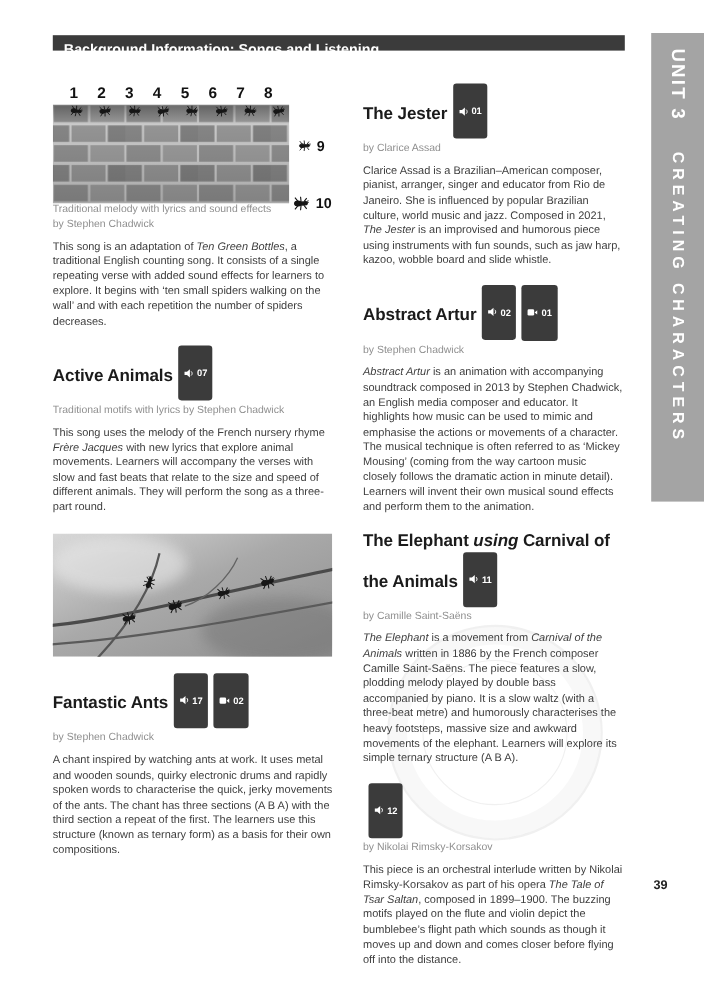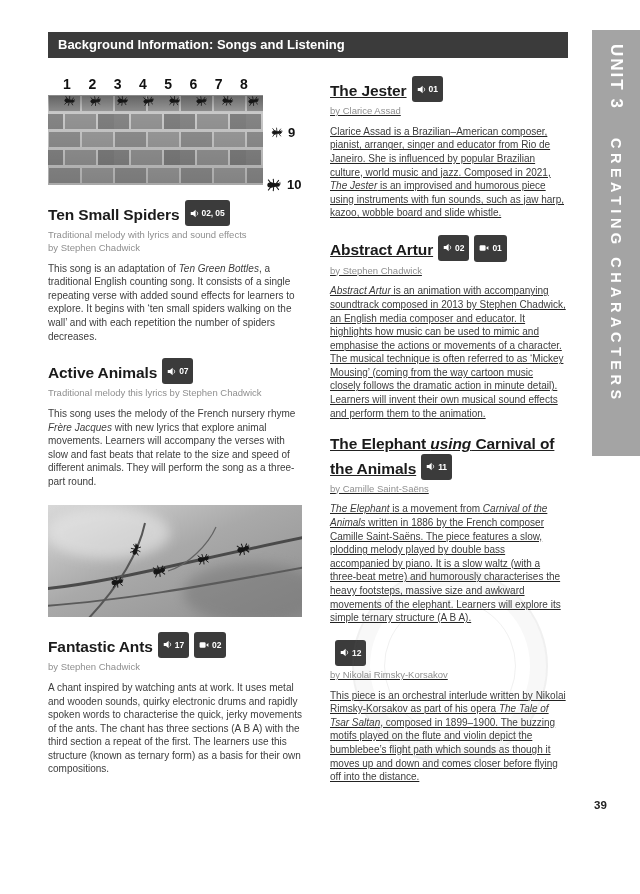--- a/index.html
+++ b/index.html
@@ -7,21 +7,21 @@
   body {
     background: #ffffff;
     font-family: "Liberation Sans", "DejaVu Sans", sans-serif;
     position: relative;
     color: #222;
     overflow: hidden;
   }
 
   .header-bar {
     position: absolute; left: 48px; top: 32px;
-    width: 520px; height: 26px;
+    width: 520px; height: 14px;
     background: #3b3b3b; color: #fff;
     font-size: 13px; font-weight: bold;
     line-height: 26px; padding-left: 10px;
   }
 
   .sidebar {
     position: absolute; left: 592px; top: 30px;
     width: 48px; height: 426px;
     background: #a4a4a4; color: #fff;
     display: flex; flex-direction: column; align-items: center;
@@ -35,21 +35,21 @@
     writing-mode: vertical-rl;
     font-size: 14.5px; font-weight: bold; letter-spacing: 4.5px;
     margin-top: 28px;
   }
 
   .columns {
     position: absolute; left: 48px; top: 70px;
     width: 518px; display: flex; gap: 28px;
   }
   .col-left { width: 254px; }
-  .col-right { width: 236px; text-decoration: underline; }
+  .col-right { width: 236px; }
 
   .spider-figure { margin-top: 6px; }
   .numbers-row {
     display: flex; width: 215px; padding: 0 13px;
     justify-content: space-between;
     font-size: 14px; font-weight: 800; color: #111;
     margin-bottom: 3px;
   }
   .numbers-row span { width: 12px; text-align: center; }
   .wall-wrap { position: relative; width: 254px; height: 90px; }
@@ -64,21 +64,21 @@
     margin: 15px 0 3px;
     font-size: 15.5px; font-weight: 800; line-height: 1.18;
     color: #1b1b1b; letter-spacing: -0.1px;
   }
   .col-right .entry:first-child h2 { margin-top: 6px; }
   .entry-title i { font-style: italic; }
 
   .badge {
     display: inline-flex; align-items: center; gap: 3px;
     background: #3b3b3b; color: #fff;
-    border-radius: 3px; padding: 8px 5px;
+    border-radius: 3px; padding: 20px 5px;
     font-size: 8.5px; font-weight: bold;
     vertical-align: 2.5px; margin-left: 5px; white-space: nowrap;
   }
   .badge svg { display: block; }
 
   .subtitle { font-size: 9.5px; color: #8f8f8f; line-height: 1.35; }
   .body {
     font-size: 10px; color: #3d3d3d; line-height: 1.36;
     margin-top: 7px;
   }
@@ -171,45 +171,36 @@
         <div class="side-label side-label-10">
           <svg width="17" height="14" viewBox="-6.5 -5.5 13 11">
               <use href="#ant" xlink:href="#ant"></use>
             </svg>
           <span>10</span>
         </div>
       </div>
     </figure>
 
     <section class="entry">
-      <h2>
-        <span class="entry-title">Ten Small Spiders</span><span class="badge">
-            <svg width="9" height="9" viewBox="0 0 12 12">
-              <path d="M1,4 L4,4 L7.5,1 L7.5,11 L4,8 L1,8 Z" fill="#fff"></path>
-              <path d="M9,3.5 A3.2,3.2 0 0 1 9,8.5" stroke="#fff" stroke-width="1.2" fill="none"></path>
-            </svg>
-            <span>02, 05</span>
-          </span>
-      </h2>
       <div class="subtitle">Traditional melody with lyrics and sound effects</div>
       <div class="subtitle">by Stephen Chadwick</div>
       <p class="body"><span>This song is an adaptation of </span><i>Ten Green Bottles</i><span>, a traditional English counting song. It consists of a single repeating verse with added sound effects for learners to explore. It begins with ‘ten small spiders walking on the wall’ and with each repetition the number of spiders decreases.</span></p>
     </section>
 
     <section class="entry">
       <h2>
         <span class="entry-title">Active Animals</span><span class="badge">
             <svg width="9" height="9" viewBox="0 0 12 12">
               <path d="M1,4 L4,4 L7.5,1 L7.5,11 L4,8 L1,8 Z" fill="#fff"></path>
               <path d="M9,3.5 A3.2,3.2 0 0 1 9,8.5" stroke="#fff" stroke-width="1.2" fill="none"></path>
             </svg>
             <span>07</span>
           </span>
       </h2>
-      <div class="subtitle">Traditional melody this lyrics by Stephen Chadwick</div>
+      <div class="subtitle">Traditional motifs with lyrics by Stephen Chadwick</div>
       <p class="body"><span>This song uses the melody of the French nursery rhyme </span><i>Frère Jacques</i><span> with new lyrics that explore animal movements. Learners will accompany the verses with slow and fast beats that relate to the size and speed of different animals. They will perform the song as a three-part round.</span></p>
     </section>
 
     <div class="ants-photo">
       <svg width="254" height="112" viewBox="0 0 254 112">
         <defs>
           <linearGradient id="pbg" x1="0" y1="0" x2="1" y2="1">
             <stop offset="0" stop-color="#d8d8d8"></stop>
             <stop offset="0.45" stop-color="#a9a9a9"></stop>
             <stop offset="1" stop-color="#8e8e8e"></stop>

